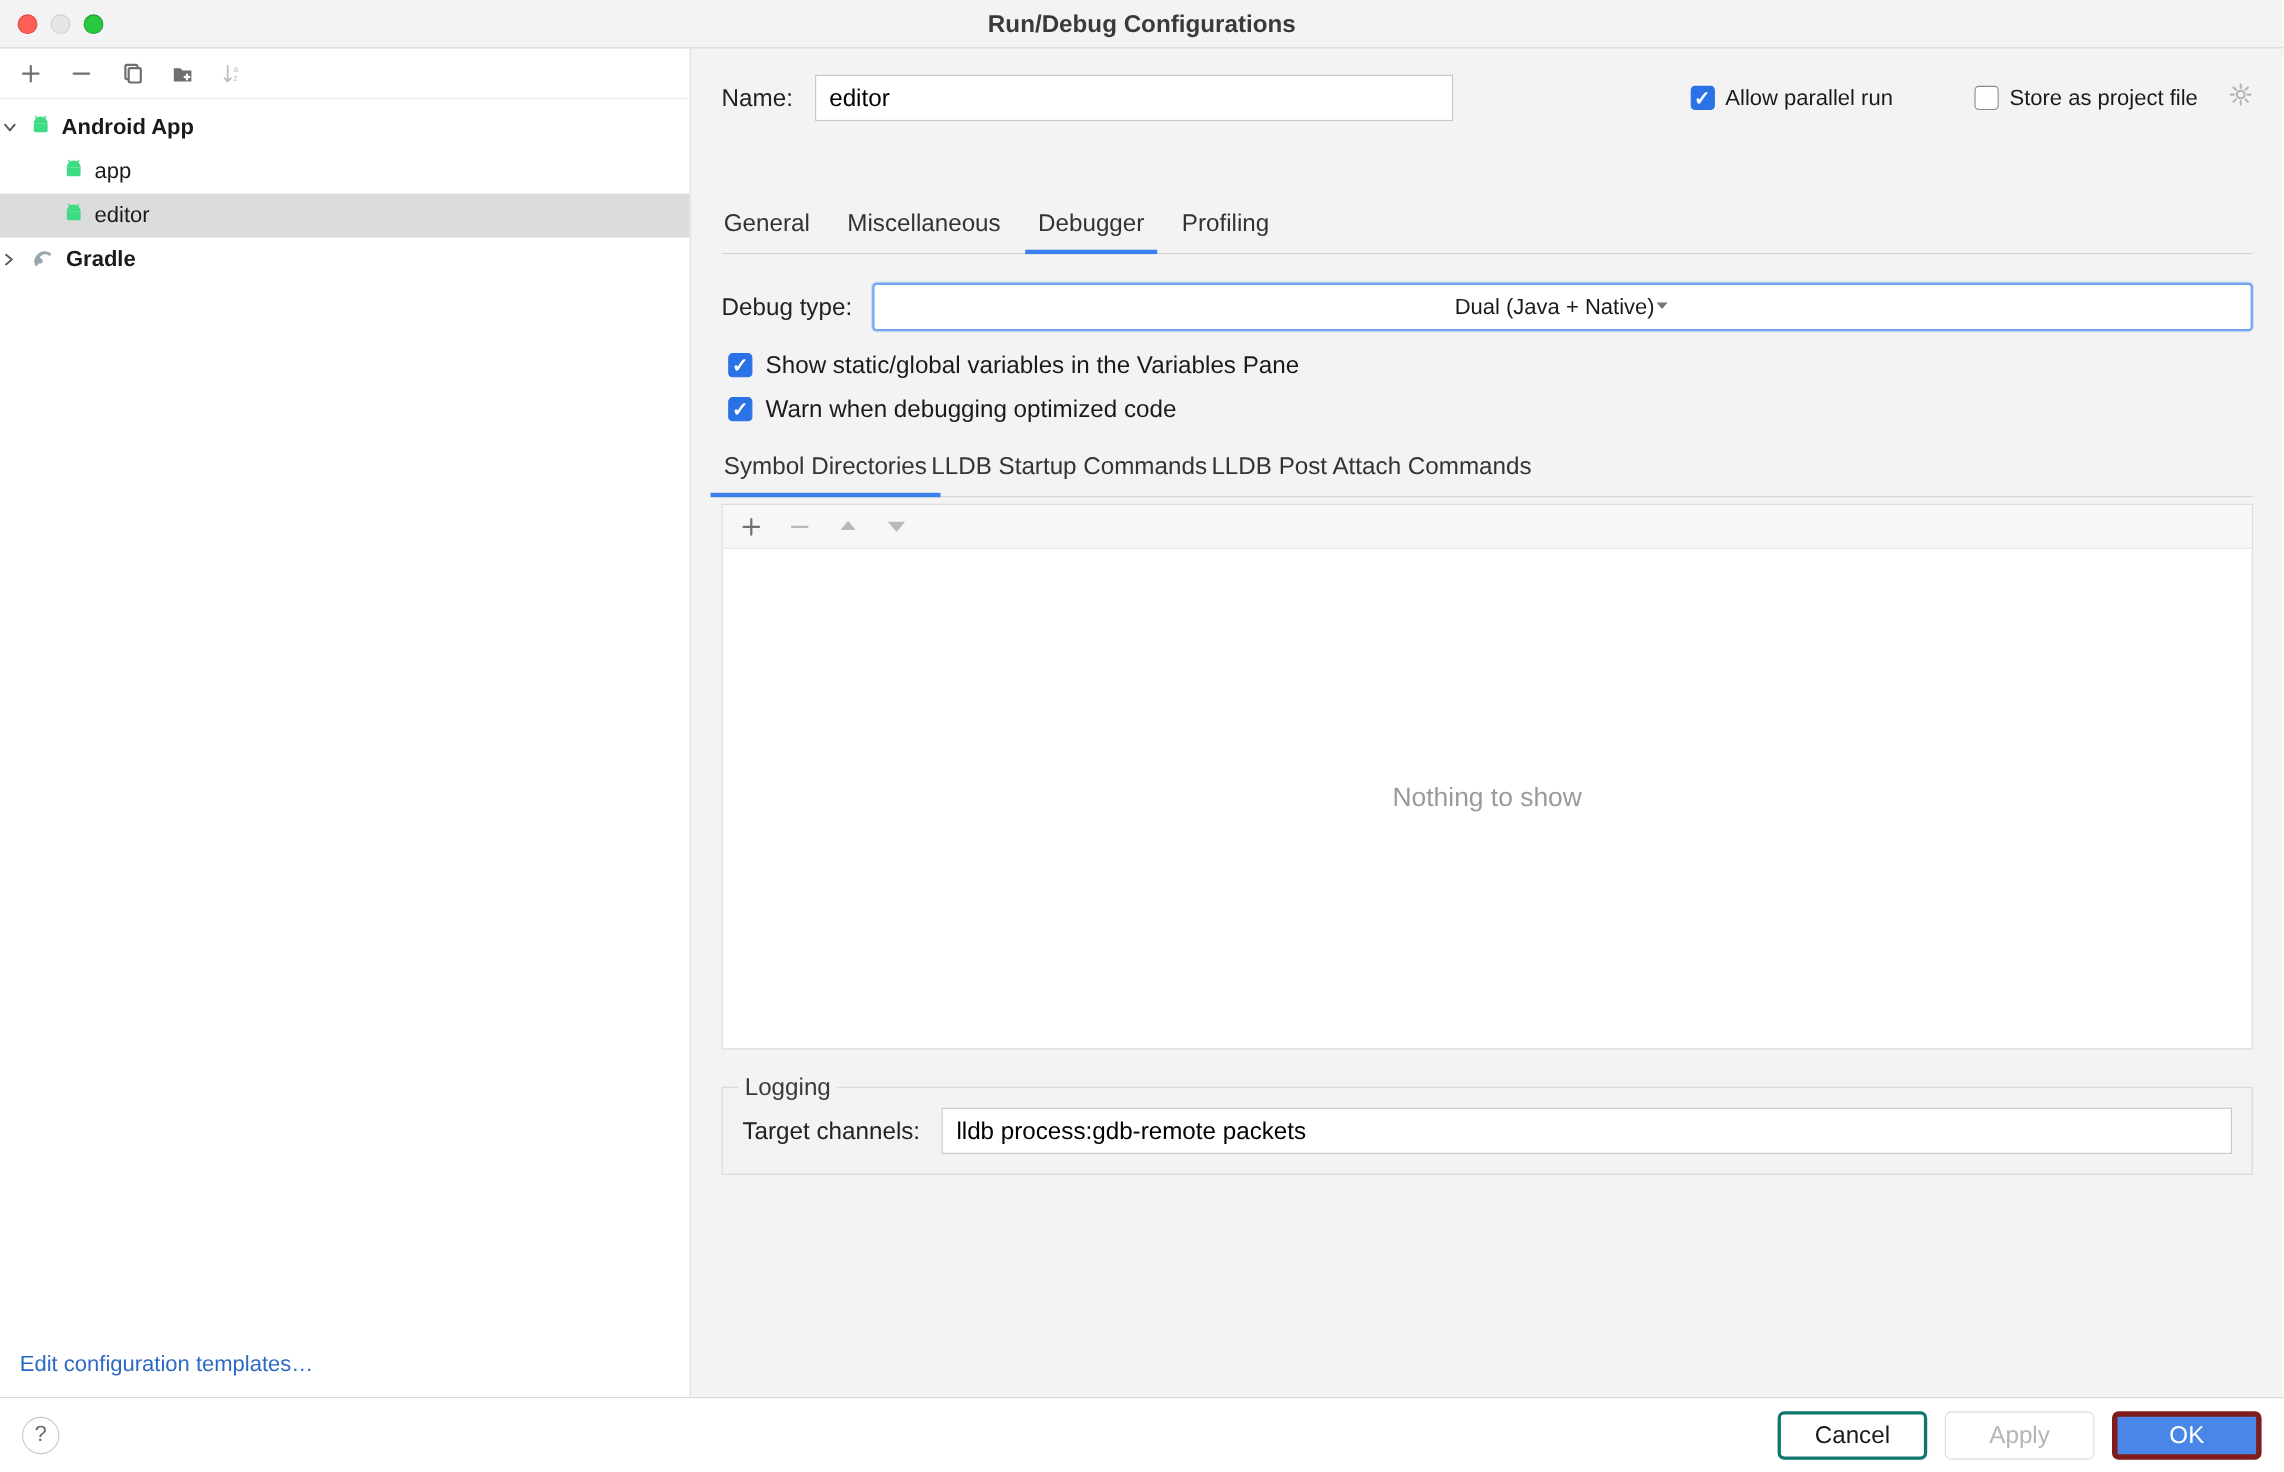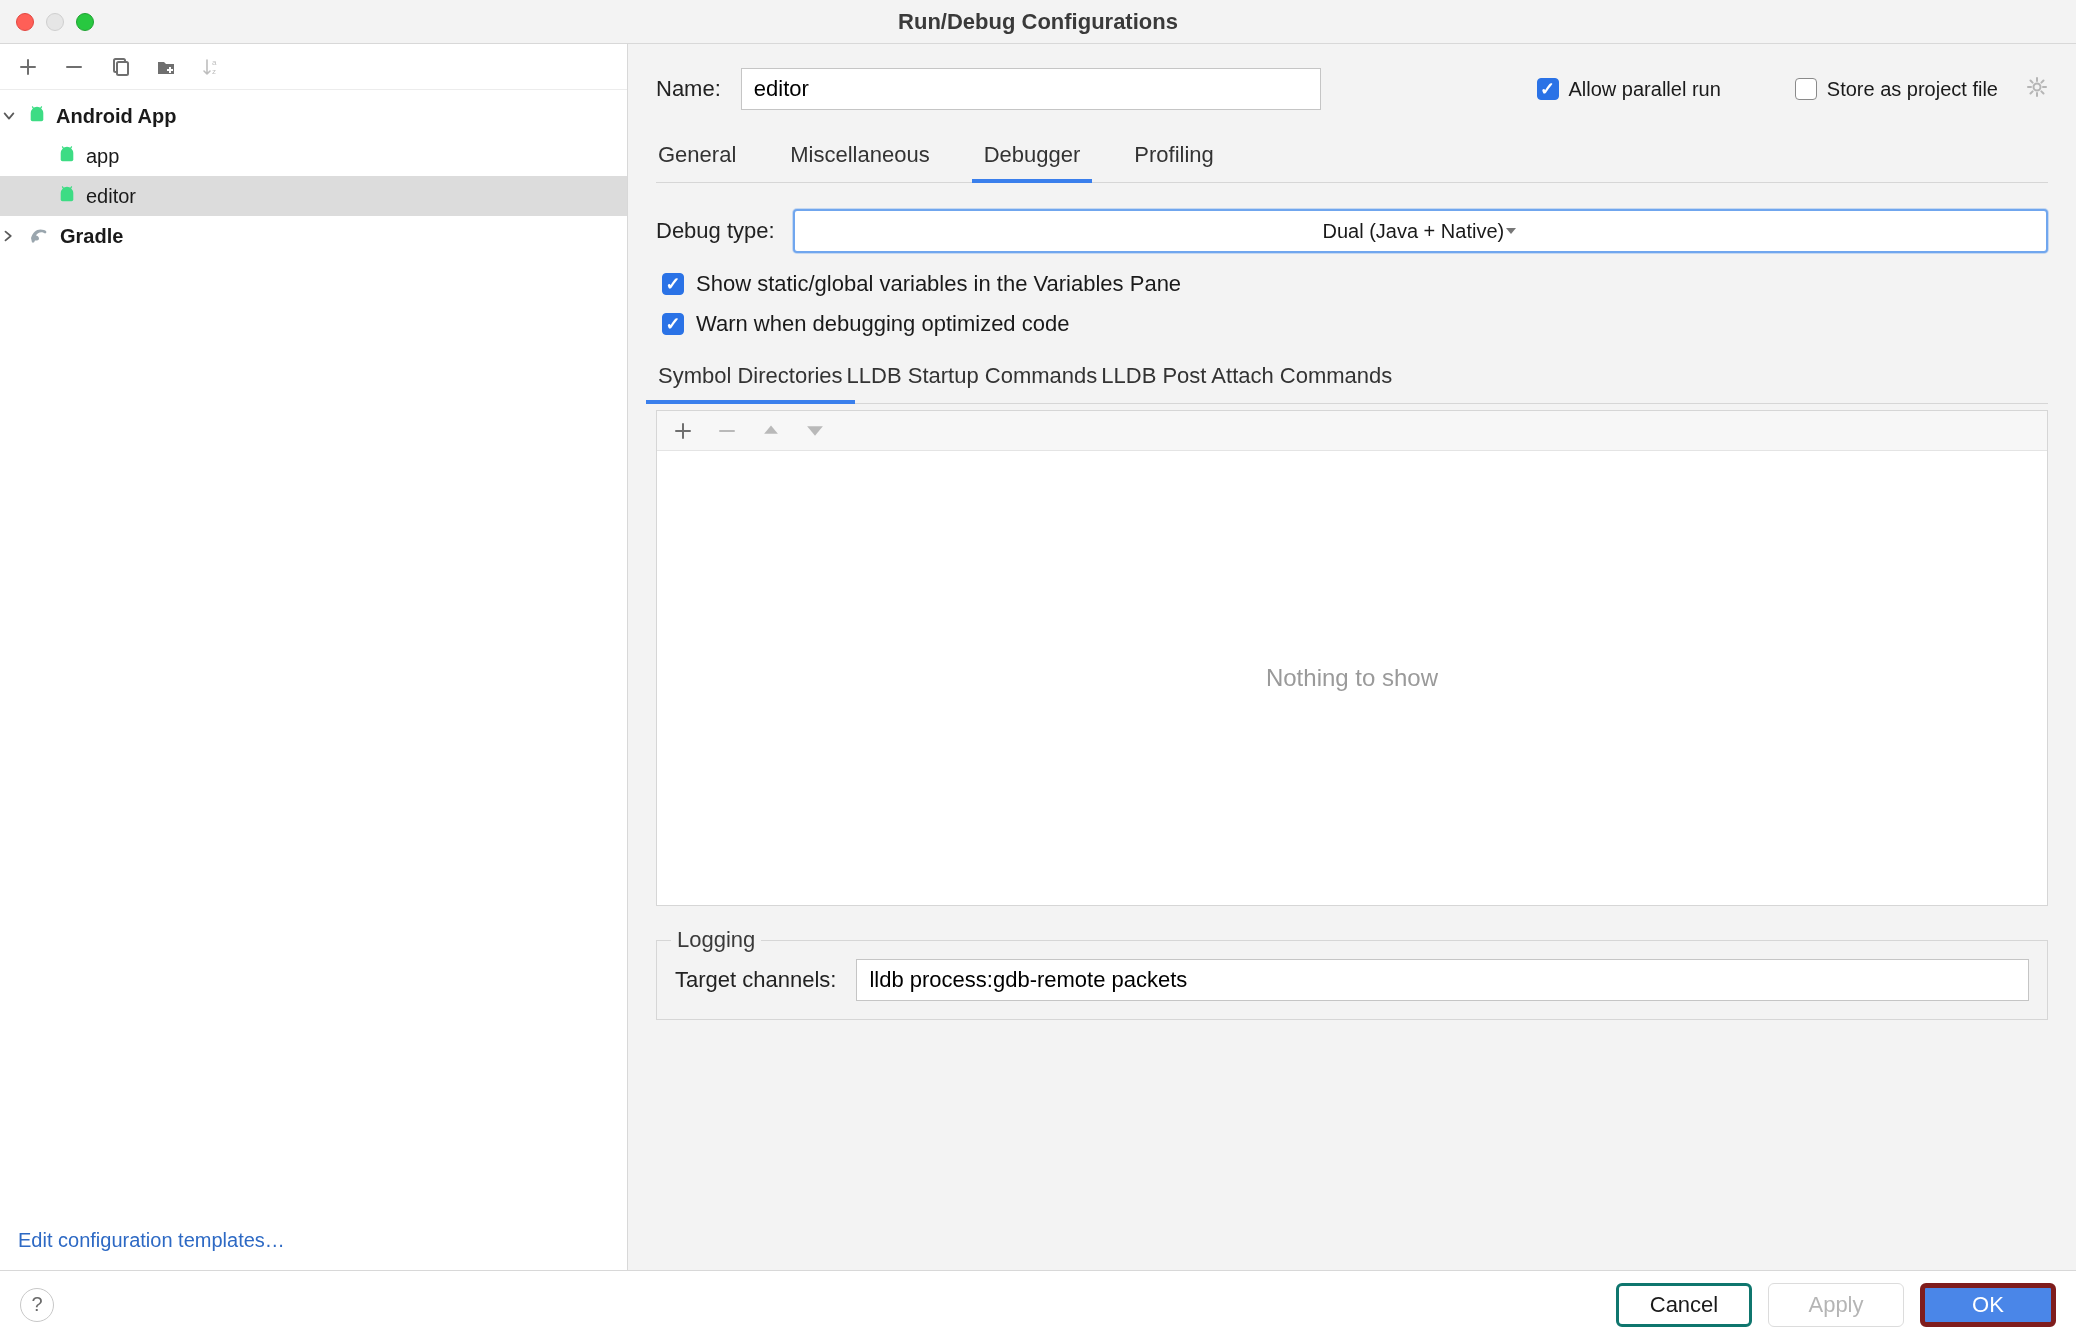--- a/index.html
+++ b/index.html
@@ -35,33 +35,33 @@
   .arrow svg { width:14px; height:14px; }
   .icon-android { color: #3ddc84; }
   .icon-android svg { width:22px; height:18px; }
   .icon-gradle { color: #9aa6ae; }
   .icon-gradle svg { width:26px; height:20px; }
 
   .side-footer { padding: 14px 18px 18px; }
   .link { color: #2d69c4; cursor: pointer; }
 
   
-  .top-row { display:flex; align-items:center; gap:20px; margin-bottom: 24px; }
+  .top-row { display:flex; align-items:center; gap:20px; margin-bottom: 72px; }
   .label { font-size: 22px; color:#222; white-space:nowrap; }
   .text-input { height: 42px; border:1px solid #c5c5c5; background:#fff; padding:0 12px; font-size:22px; }
   .name-input { width: 580px; }
   .chk { width:22px; height:22px; border:1px solid #8a8a8a; border-radius:4px; display:flex; align-items:center; justify-content:center; background:#fff; cursor:pointer; }
   .chk.checked { background:#2a72e6; border-color:#2a72e6; }
   .chk.checked::after { content:"✓"; color:#fff; font-size:18px; font-weight:700; line-height:1; }
   .chk-label { display:flex; align-items:center; gap:10px; cursor:pointer; }
   .gear { margin-left:8px; color:#b5b5b5; }
   .gear svg { width:22px; height:22px; }
 
   
-  .tabs { display:flex; gap:50px; border-bottom:1px solid #d6d6d6; margin-bottom: 26px; }
+  .tabs { display:flex; gap:30px; border-bottom:1px solid #d6d6d6; margin-bottom: 26px; }
   .tab { padding: 8px 2px 14px; font-size:22px; color:#333; cursor:pointer; position:relative; }
   .tab.active::after { content:""; position:absolute; left:-10px; right:-10px; bottom:-1px; height:4px; background:#3a7fec; }
 
   
   .row { display:flex; align-items:center; gap:18px; margin-bottom: 18px; }
   .select { flex:1; height:44px; background:#fff; border:2px solid #70a6ee; border-radius:4px; display:flex; align-items:center; padding:0 14px; justify-content:center; cursor:pointer; box-shadow: 0 0 0 1px rgba(112,166,238,.35); }
   .select .tri { color:#777; }
   .select .tri svg { width:14px; height:14px; }
 
   .check-row { display:flex; align-items:center; gap:12px; margin-left: 6px; margin-bottom: 14px; font-size:22px; }

